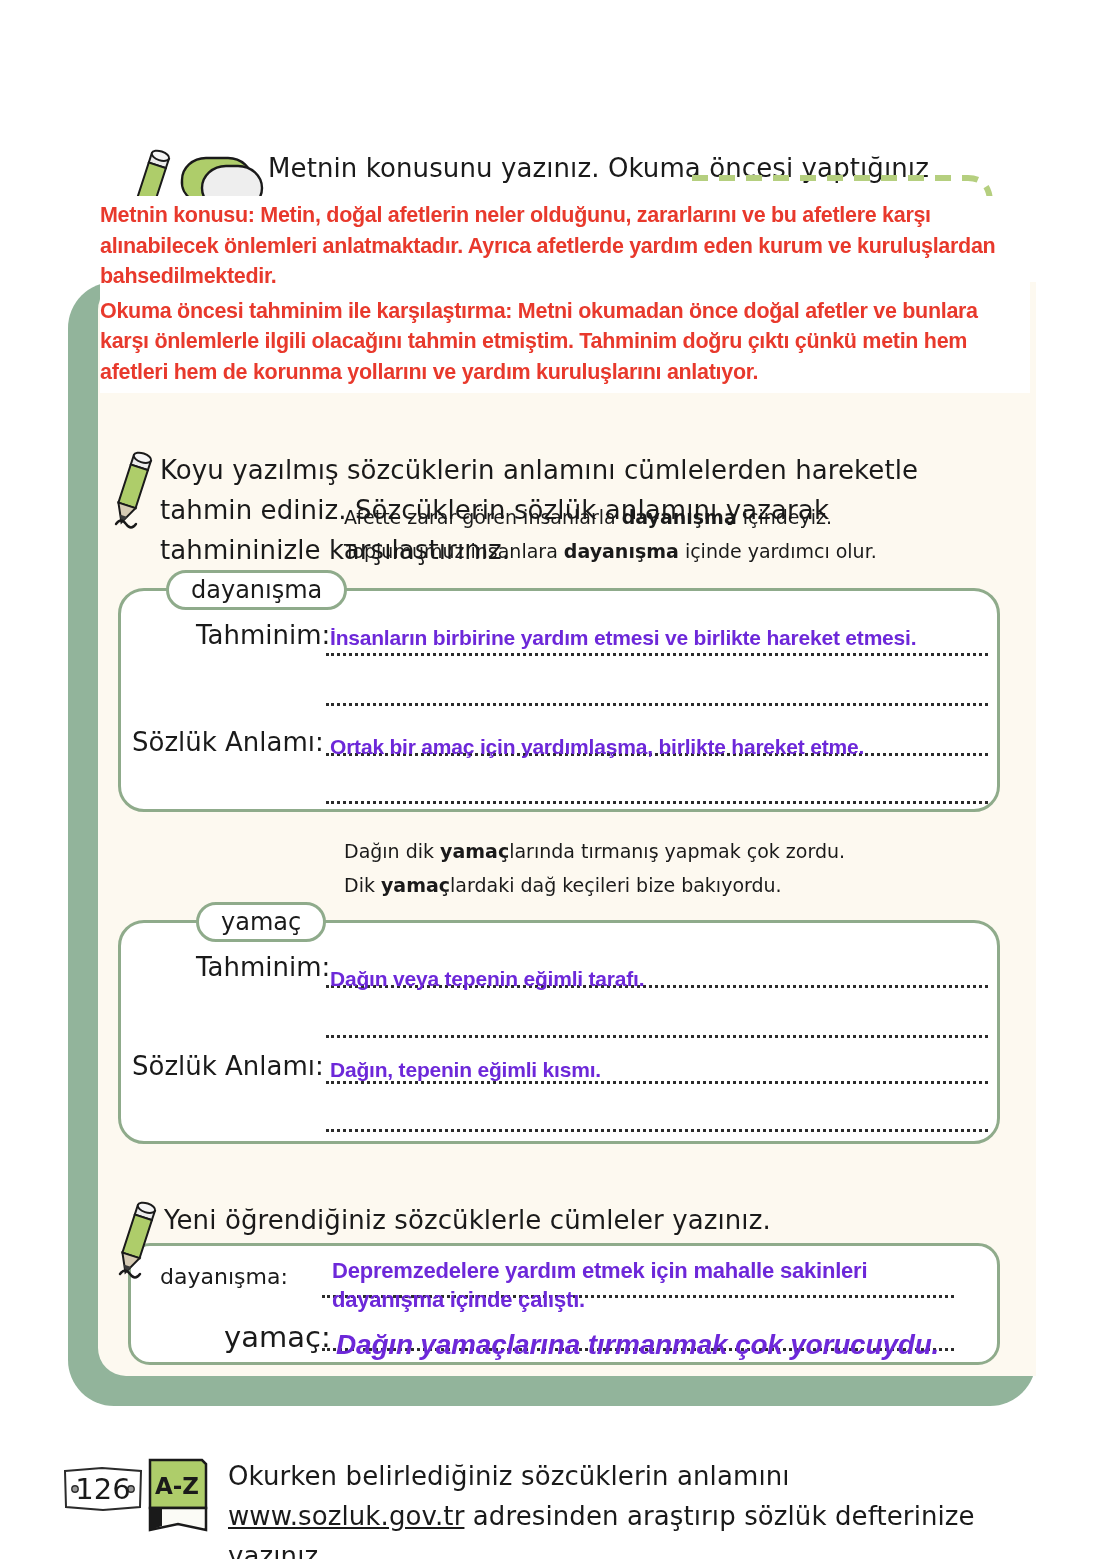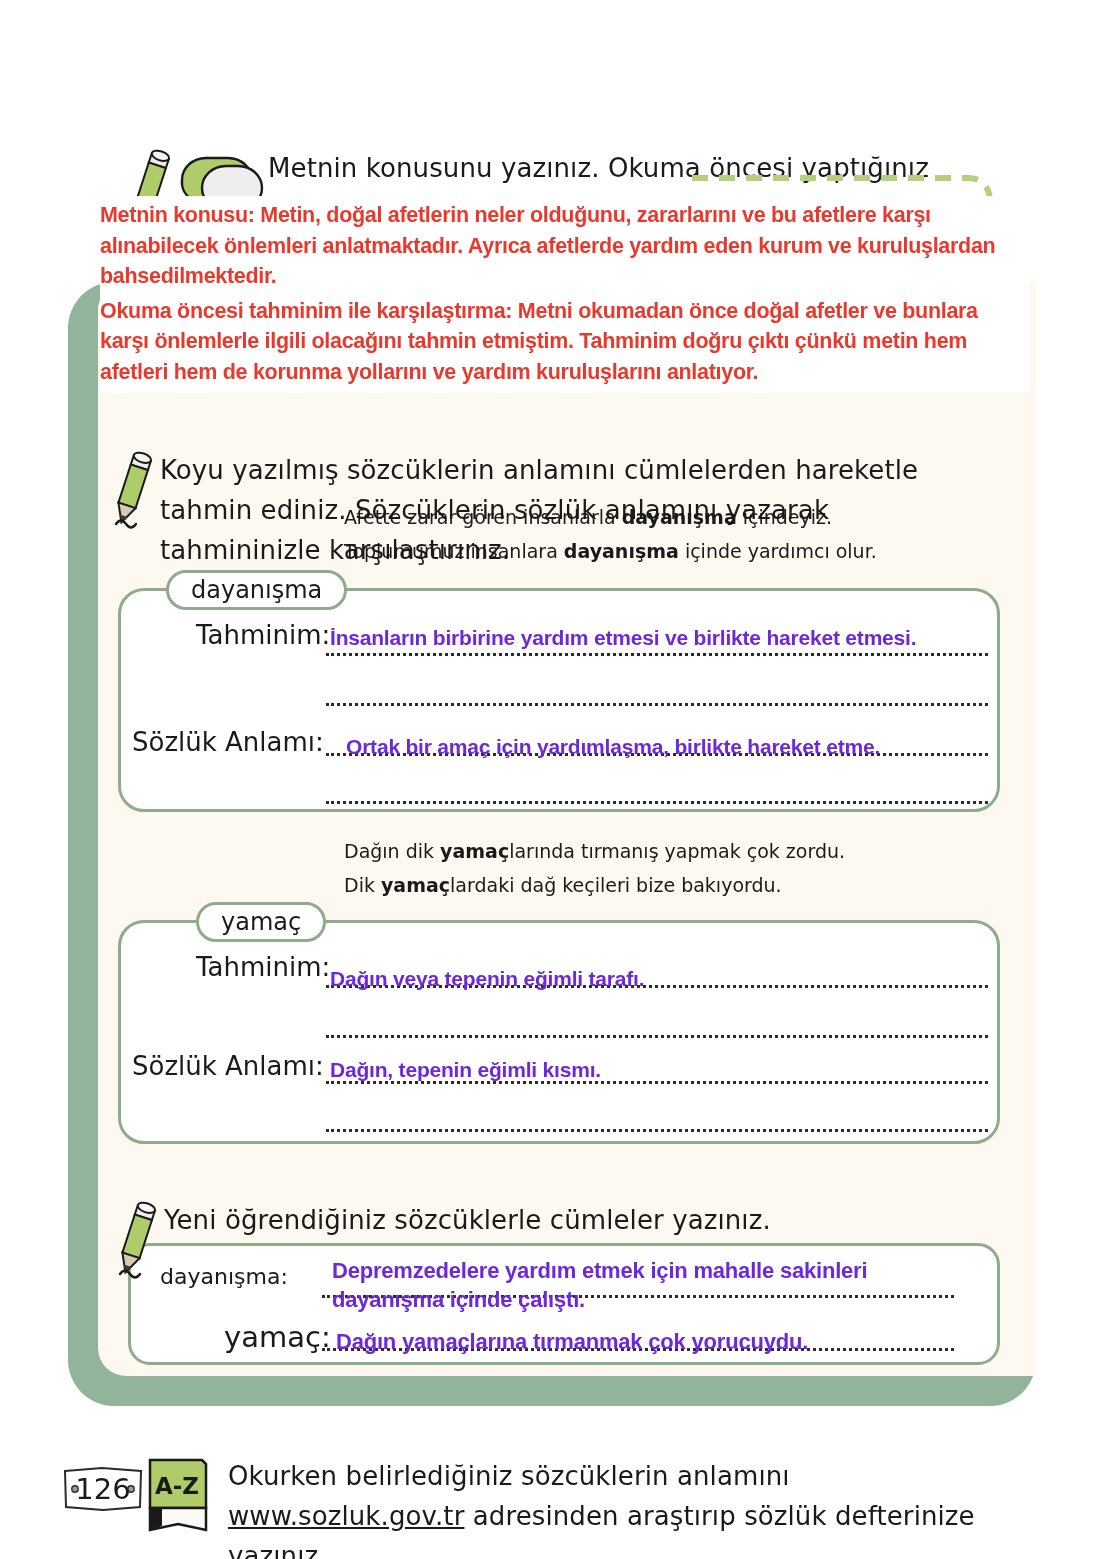--- a/index.html
+++ b/index.html
@@ -321,21 +321,21 @@
   <div class="word-box" id="word-box-1"></div>
   <div class="word-pill" id="word-pill-1">dayanışma</div>
 
   <div class="field-label" style="left:196px; top:620px;">Tahminim:</div>
   <div class="dotline" style="left:326px; top:650px; width:662px;"></div>
   <div class="red-line-text" style="left:330px; top:626px;">İnsanların birbirine yardım etmesi ve birlikte hareket etmesi.</div>
   <div class="dotline" style="left:326px; top:700px; width:662px;"></div>
 
   <div class="field-label" style="left:132px; top:727px;">Sözlük Anlamı:</div>
   <div class="dotline" style="left:326px; top:750px; width:662px;"></div>
-  <div class="red-line-text" style="left:330px; top:735px;margin-left:16px;">Ortak bir amaç için yardımlaşma, birlikte hareket etme.</div>
+  <div class="red-line-text" style="left:330px; top:735px;">Ortak bir amaç için yardımlaşma, birlikte hareket etme.</div>
   <div class="dotline" style="left:326px; top:798px; width:662px;"></div>
 
   <div class="example" id="example-2">
     <div>
       <span>Dağın dik </span><b>yamaç</b><span>larında tırmanış yapmak çok zordu.</span>
     </div>
     <div>
       <span>Dik </span><b>yamaç</b><span>lardaki dağ keçileri bize bakıyordu.</span>
     </div>
   </div>
@@ -371,21 +371,21 @@
 
   <div id="sentence-box"></div>
 
   <div class="field-label" style="left:160px; top:1264px; font-size:22px;">dayanışma:</div>
   <div class="dotline" style="left:322px; top:1292px; width:632px;"></div>
   <div class="red-line-text" style="left:332px; top:1258px; font-size:22px;">Depremzedelere yardım etmek için mahalle sakinleri</div>
   <div class="red-line-text" style="left:332px; top:1287px; font-size:22px;">dayanışma içinde çalıştı.</div>
 
   <div class="field-label" style="left:224px; top:1320px; font-size:29px;">yamaç:</div>
   <div class="dotline" style="left:322px; top:1345px; width:632px;"></div>
-  <div class="red-line-text" style="left:336px; top:1329px; font-size:22px;">Dağın yamaçlarına tırmanmak çok yorucuydu.</div>
+  <div class="red-line-text" style="left:336px; top:1329px; font-size:28px;font-style:italic;">Dağın yamaçlarına tırmanmak çok yorucuydu.</div>
 
   <div id="footer-row">
     <span class="az-book">
       <svg width="74" height="80" viewBox="0 0 74 80">
         <path d="M10 4 L62 4 L66 8 L66 52 L10 52 Z" fill="#aecd6a" stroke="#1a1a1a" stroke-width="2.5"></path>
         <text x="37" y="38" font-family="DejaVu Sans, sans-serif" font-size="23" font-weight="bold" fill="#1a1a1a" text-anchor="middle">A-Z</text>
         <path d="M10 52 L66 52 L66 74 L38 68 L10 74 Z" fill="#fbfbf6" stroke="#1a1a1a" stroke-width="2.5"></path>
         <path d="M10 52 L10 74 L22 70 L22 52 Z" fill="#1a1a1a"></path>
       </svg>
     </span>

